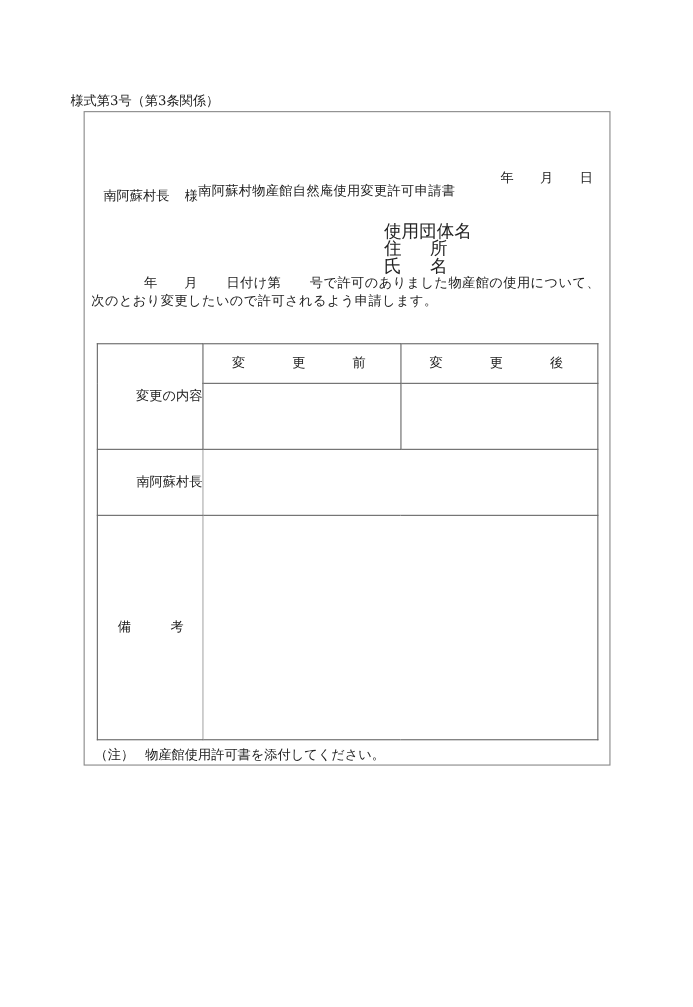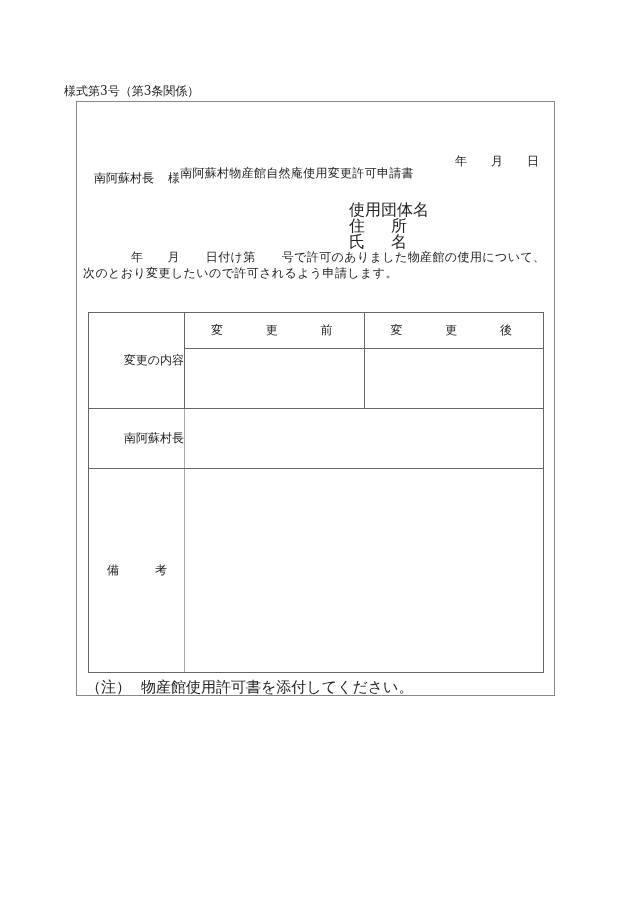--- a/index.html
+++ b/index.html
@@ -72,21 +72,21 @@
       display: flex;
       justify-content: space-between;
       padding: 0 31px 0 26px;
     }
     .spread-label {
       display: flex;
       justify-content: space-between;
       padding: 0 17px 0 18px;
     }
 
-    #note-line { left: 86px; top: 678px; font-size: 15px; }
+    #note-line { left: 86px; top: 678px; font-size: 12px; }
     #note-line .gap { display: inline-block; width: 10px; }
   </style>
 </head>
 <body>
 
 <div class="abs" id="form-label">様式第3号（第3条関係）</div>
 
 <div id="outer-box"></div>
 
 <div class="abs" id="doc-title">南阿蘇村物産館自然庵使用変更許可申請書</div>

